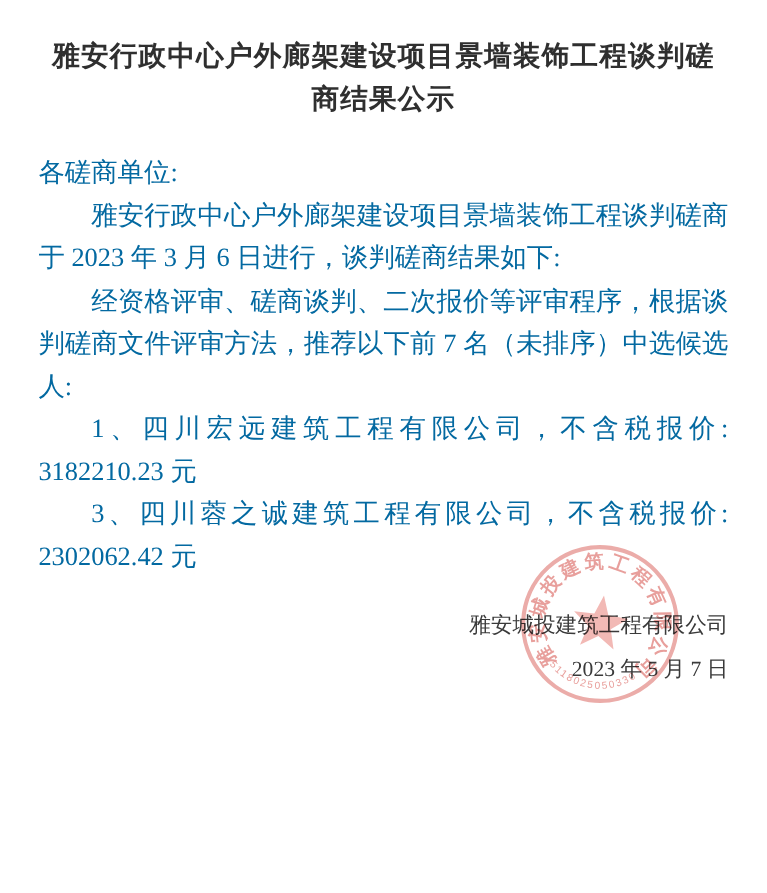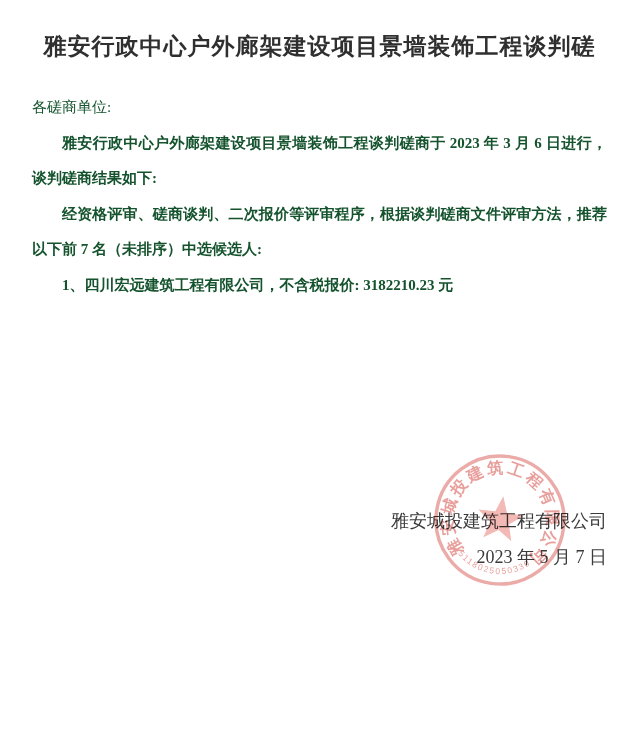--- a/index.html
+++ b/index.html
@@ -20,31 +20,30 @@
     text-align: center;
     font-size: 23px;
     line-height: 36px;
     font-weight: 700;
     letter-spacing: 1px;
     color: #2f2f2f;
     font-family: "Liberation Sans", "DejaVu Sans", sans-serif;
   }
   .content {
     margin: 26px 32px 0 32px;
-    font-size: 15px;
+    font-size: 22px;
     line-height: 35.5px;
     text-align: justify;
-    color: #14532d;
+    color: #0369a1;
   }
   .content p {
     margin: 0;
   }
   .content p.indent {
     text-indent: 2em;
-    font-weight: bold;
   }
   .signature {
     position: absolute;
     top: 503px;
     right: 32px;
     text-align: right;
     font-size: 18px;
     line-height: 36px;
     color: #3a3a3a;
   }
@@ -75,27 +74,29 @@
     letter-spacing: 1.6px;
   }
 </style>
 </head>
 <body>
 
 <div class="page">
 
   <h1 class="title">
     <div>雅安行政中心户外廊架建设项目景墙装饰工程谈判磋</div>
+    <div>商结果公示</div>
   </h1>
 
   <div class="content">
     <p>各磋商单位:</p>
     <p class="indent">雅安行政中心户外廊架建设项目景墙装饰工程谈判磋商于 2023 年 3 月 6 日进行，谈判磋商结果如下:</p>
     <p class="indent">经资格评审、磋商谈判、二次报价等评审程序，根据谈判磋商文件评审方法，推荐以下前 7 名（未排序）中选候选人:</p>
     <p class="indent">1、四川宏远建筑工程有限公司，不含税报价: 3182210.23 元</p>
+    <p class="indent">3、四川蓉之诚建筑工程有限公司，不含税报价: 2302062.42 元</p>
   </div>
 
   <div class="signature">
     <p>雅安城投建筑工程有限公司</p>
     <p>2023 年 5 月 7 日</p>
   </div>
 
   <div class="seal">
     <svg width="140" height="140" viewBox="0 0 140 140">
       <defs>

